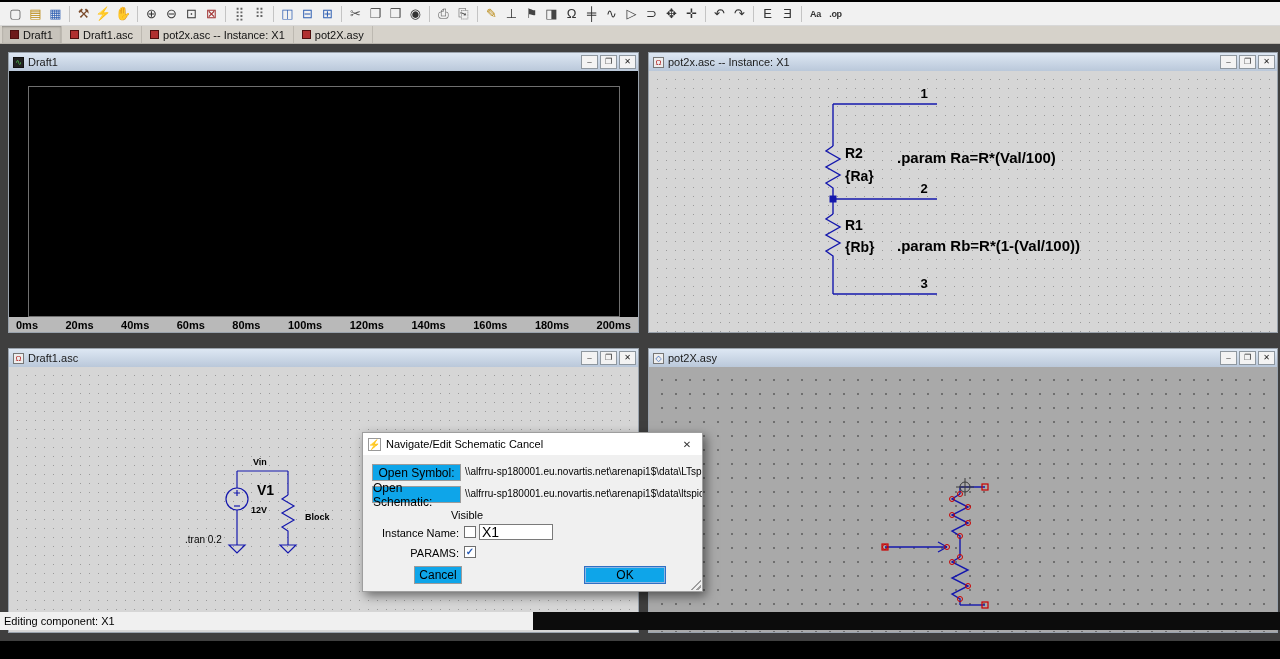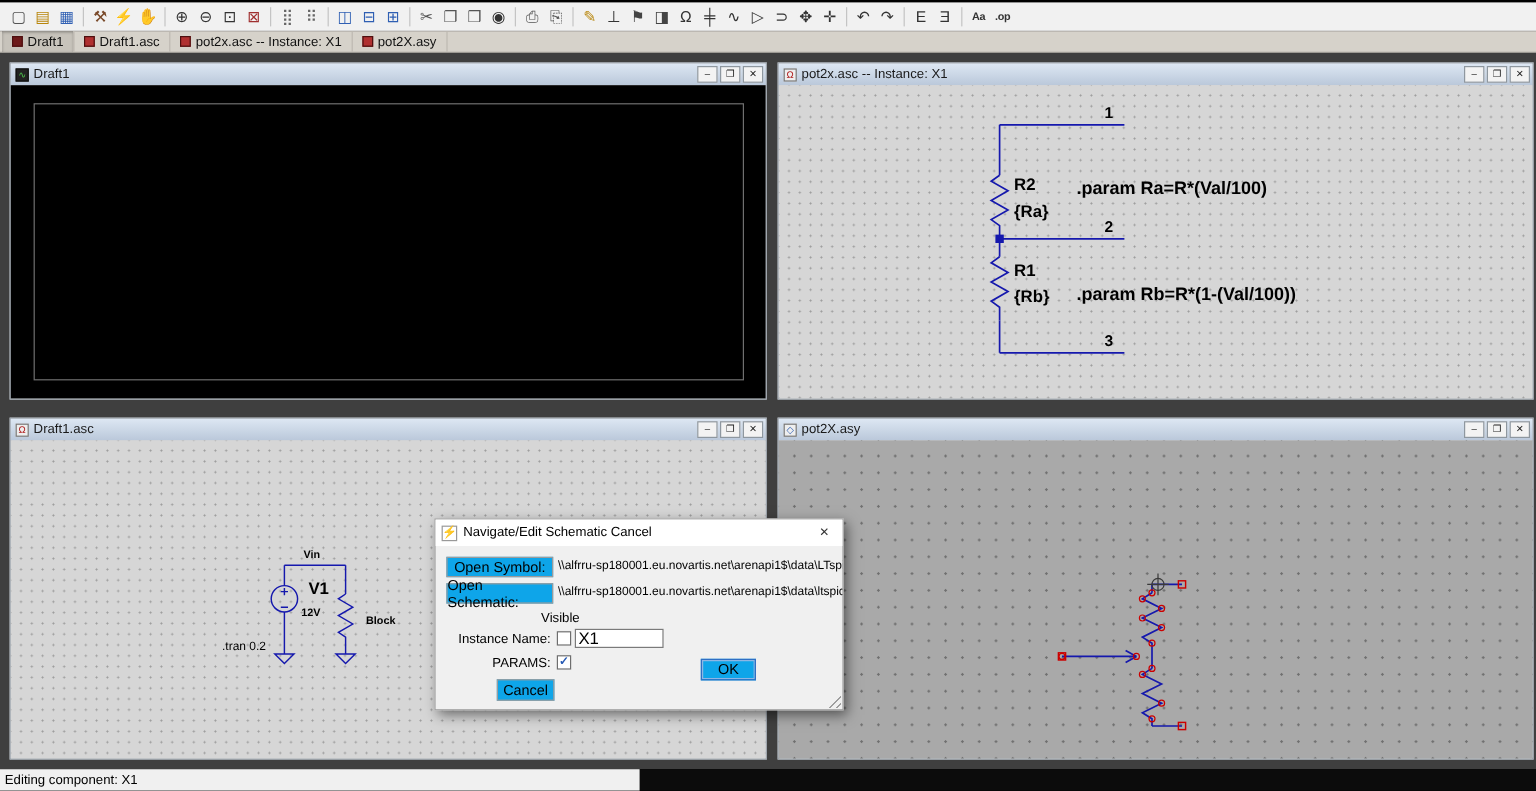--- a/index.html
+++ b/index.html
@@ -101,28 +101,28 @@
   #lbl-params{left:6px;top:114px;width:90px;text-align:right;}
   .cbx{position:absolute;width:12px;height:12px;background:#fff;border:1px solid #6e6e6e;
     font-size:10px;line-height:10px;text-align:center;color:#2458b3;font-weight:bold;}
   #cbx-instance{left:101px;top:93px;}
   #cbx-params{left:101px;top:113px;}
   .dlg-input{position:absolute;height:16px;border:1px solid #7a7a7a;background:#fff;font-size:14px;
     font-family:"Liberation Sans",sans-serif;padding:0 2px;color:#000;}
   #inp-instance{left:116px;top:91px;width:74px;}
   #inp-params{left:116px;top:111px;width:215px;}
   #btn-cancel{left:51px;top:133px;width:48px;height:18px;}
-  #btn-ok{left:221px;top:116px;width:46px;height:18px;border:1px solid #2f6fc4;
+  #btn-ok{left:221px;top:133px;width:82px;height:18px;border:1px solid #2f6fc4;
     box-shadow:inset 0 0 0 1px #8db6e4;}
   .grip{position:absolute;right:1px;bottom:1px;width:11px;height:11px;
     background:repeating-linear-gradient(135deg,#9e9e9e 0 1.5px,transparent 1.5px 4px);
     clip-path:polygon(100% 0,100% 100%,0 100%);}
 
   
-  .statusbar{position:absolute;left:0;top:641px;width:1280px;height:18px;background:#0c0c0c;}
+  .statusbar{position:absolute;left:0;top:612px;width:1280px;height:18px;background:#0c0c0c;}
   .status-left{position:absolute;left:0;top:0;width:533px;height:18px;background:#f0f0f0;
     display:flex;align-items:center;padding-left:4px;font-size:11px;color:#000;}
 </style>
 </head>
 <body>
 
 <div class="screen">
 
   <div class="toolbar">
       <span class="tb-icon" style="color: rgb(85, 85, 85);">▢</span>
@@ -201,20 +201,33 @@
         <span class="title-ic dark">∿</span>
         <span class="title-text">Draft1</span>
         <span class="wc">
           <span class="wc-btn">–</span>
           <span class="wc-btn">❐</span>
           <span class="wc-btn">✕</span>
         </span>
       </div>
       <div class="win-content plot-content">
         <div class="plot-frame"></div>
+        <div class="axis-strip">
+            <span>0ms</span>
+            <span>20ms</span>
+            <span>40ms</span>
+            <span>60ms</span>
+            <span>80ms</span>
+            <span>100ms</span>
+            <span>120ms</span>
+            <span>140ms</span>
+            <span>160ms</span>
+            <span>180ms</span>
+            <span>200ms</span>
+          </div>
       </div>
     </div>
 
     <div class="win" id="win-pot2x">
       <div class="titlebar">
         <span class="title-ic">Ω</span>
         <span class="title-text">pot2x.asc -- Instance: X1</span>
         <span class="wc">
           <span class="wc-btn">–</span>
           <span class="wc-btn">❐</span>

